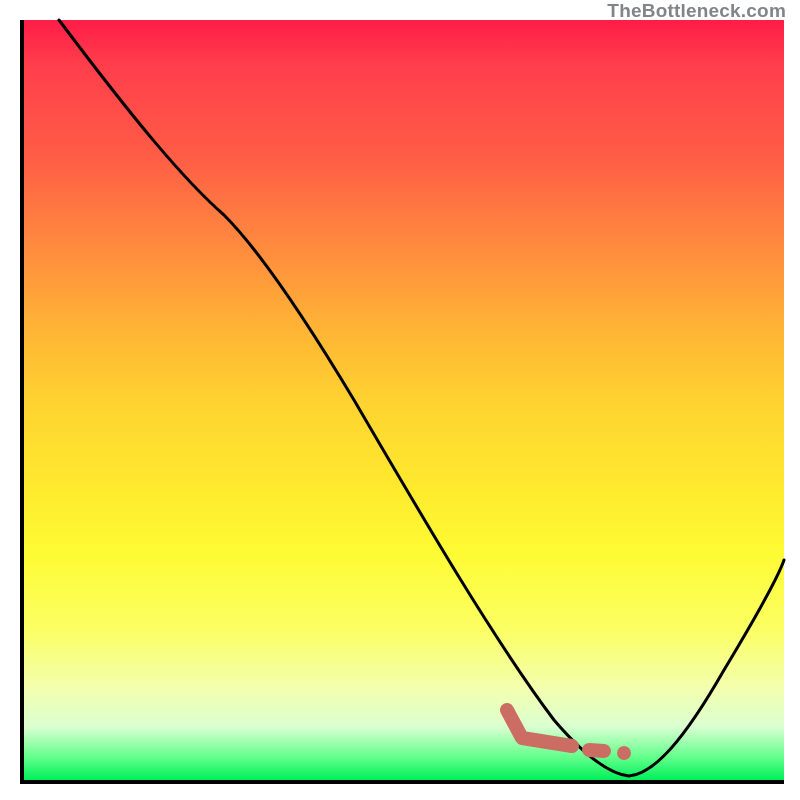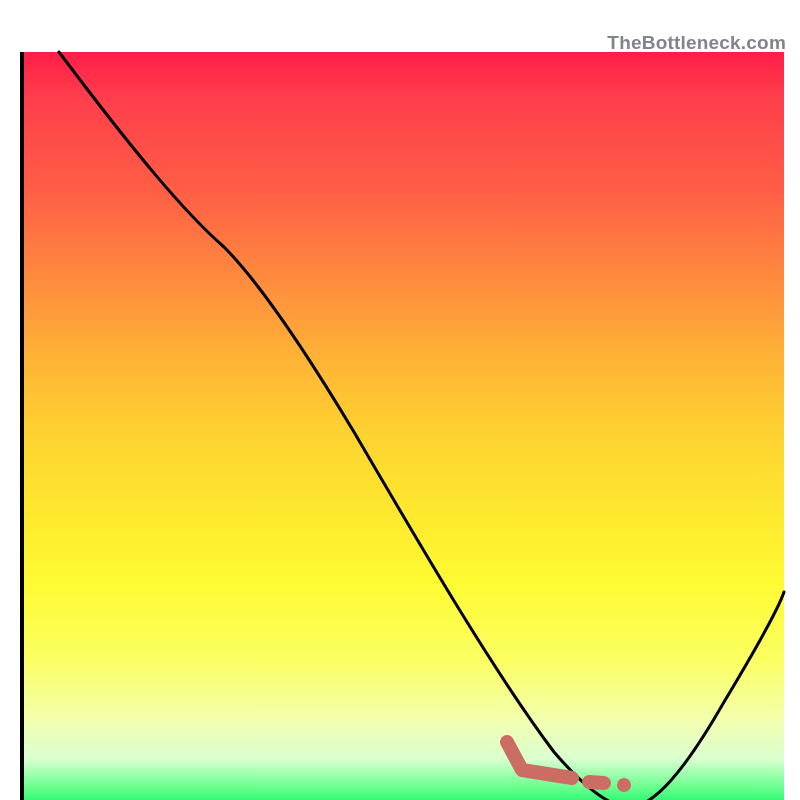--- a/index.html
+++ b/index.html
@@ -7,21 +7,20 @@
     padding: 0;
     width: 800px;
     height: 800px;
     background: #ffffff;
     overflow: hidden;
   }
   .stage {
     position: relative;
     width: 800px;
     height: 682px;
-    margin-top: 32px;
   }
   .plot-area {
     position: absolute;
     left: 20px;
     top: 20px;
     width: 760px;
     height: 760px;
     border: 4px solid #000;
     border-top: none;
     border-right: none;

